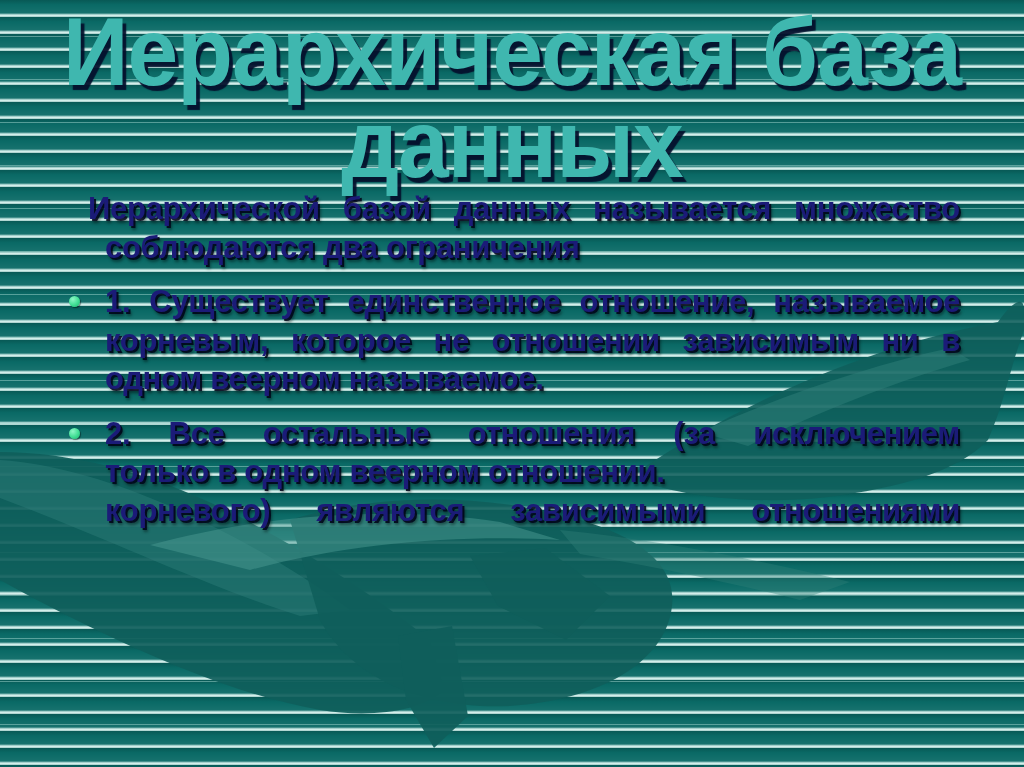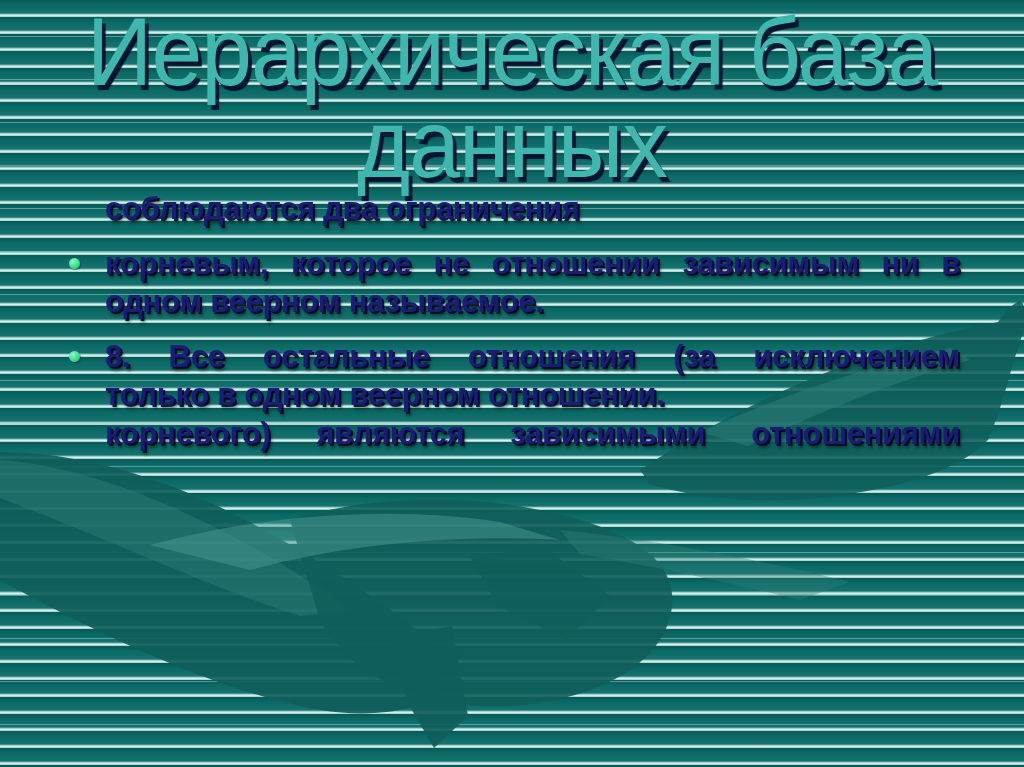--- a/index.html
+++ b/index.html
@@ -19,21 +19,21 @@
         rgba(255,255,255,.05) 13px,
         var(--line-bright,#d2eeea) 15px, var(--line-bright,#d2eeea) 16.4px,
         rgba(0,28,26,.22) 17px);
   }
   .bg-art{position:absolute;inset:0;width:100%;height:100%;}
 
   .title{
     position:absolute;top:6px;left:0;right:0;
     text-align:center;
     color:var(--title-text,#3fb7af);
-    font-size:97px;line-height:92px;font-weight:400;
+    font-size:97px;line-height:92px;font-weight:700;
     letter-spacing:-1px;
     text-shadow:4px 5px 1px var(--title-shadow,rgba(4,16,44,.95));
   }
   .title-line{display:block;transform:scaleX(.94);transform-origin:50% 50%;}
 
   .content{
     position:absolute;top:190px;left:60px;width:900px;
     color:var(--body-text,#1b1b78);
     font-size:31px;line-height:38.5px;font-weight:700;
     letter-spacing:-.3px;
@@ -78,33 +78,35 @@
   </svg>
 
   <h1 class="title" style="margin:0;">
     <span class="title-line">Иерархическая база</span>
     <span class="title-line">данных</span>
   </h1>
 
   <div class="content">
 
     <div class="para">
+      <div class="tline hang">Иерархической базой данных называется множество</div>
       <div class="tline last">соблюдаются два ограничения</div>
     </div>
 
     <div>
 
       <div class="bullet-item">
         <span class="dot"></span>
+        <div class="tline">1. Существует единственное отношение, называемое</div>
         <div class="tline">корневым, которое не отношении зависимым ни в</div>
         <div class="tline last">одном веерном называемое.</div>
       </div>
 
       <div class="bullet-item">
         <span class="dot"></span>
-        <div class="tline">8. Все остальные отношения (за исключением</div>
+        <div class="tline">2. Все остальные отношения (за исключением</div>
         <div class="tline last">только в одном веерном отношении.</div>
         <div class="tline">корневого) являются зависимыми отношениями</div>
       </div>
 
     </div>
   </div>
 </div>
 
 </body></html>

